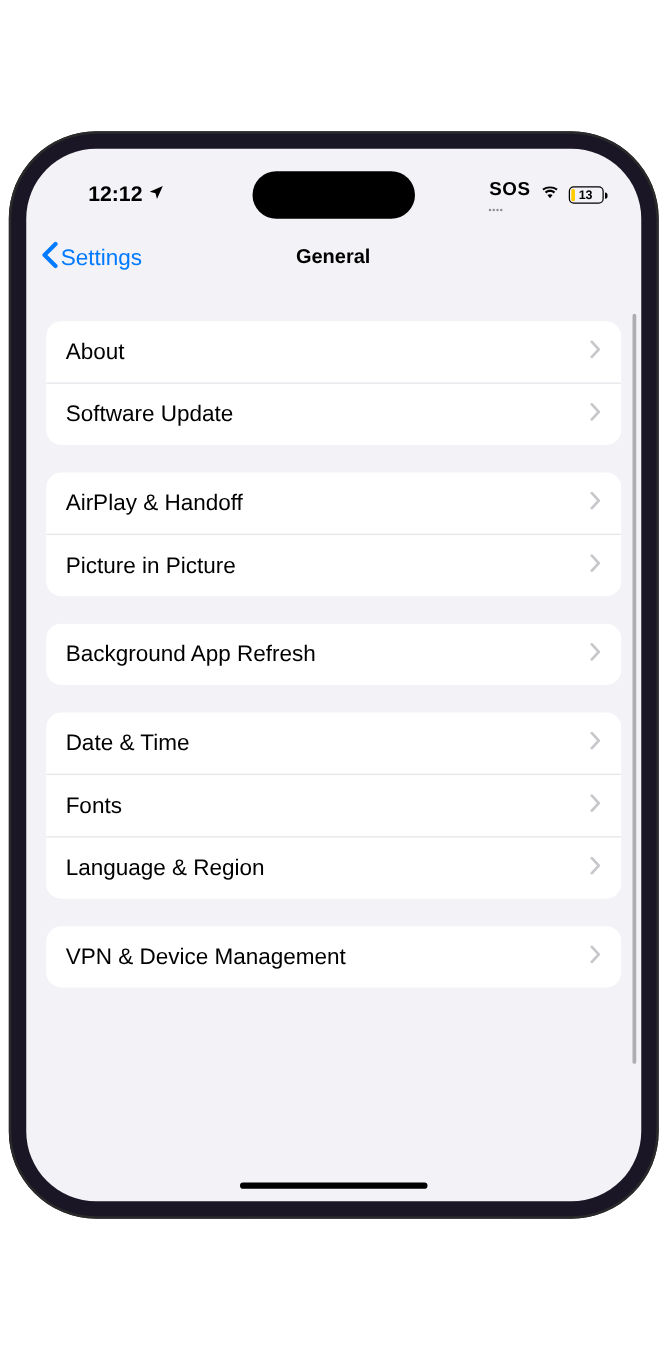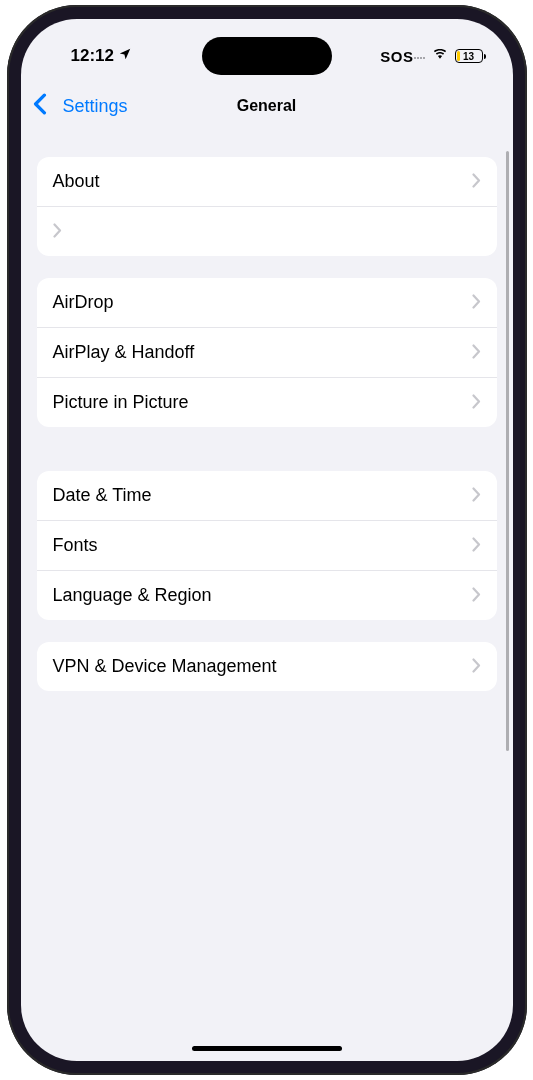--- a/index.html
+++ b/index.html
@@ -7,21 +7,21 @@
       width: 533px;
       height: 1080px;
       background: #fff;
       display: flex;
       justify-content: center;
       align-items: center;
       font-family: -apple-system, "Helvetica Neue", Helvetica, Arial, sans-serif;
     }
     .phone-frame {
       width: 520px;
-      height: 1070px;
+      height: 870px;
       background: #1a1625;
       border-radius: 70px;
       padding: 14px;
       position: relative;
       box-shadow: 0 0 0 2px #2a2a2a inset;
     }
     .screen {
       width: 100%;
       height: 100%;
       background: #f2f2f7;
@@ -105,21 +105,21 @@
       display: flex;
       align-items: center;
       padding: 0 12px;
       position: relative;
     }
     .back-button {
       display: flex;
       align-items: center;
       color: #007aff;
       font-size: 18px;
-      gap: 16px;
+      gap: 2px;
     }
     .back-chevron { font-size: 26px; font-weight: 500; line-height: 1; }
     .nav-title {
       position: absolute;
       left: 50%;
       transform: translateX(-50%);
       font-size: 16px;
       font-weight: 600;
       color: #000;
     }
@@ -199,21 +199,21 @@
     <div class="status-bar">
       <div class="status-left">
         <span>12:12</span>
         <span>
           <svg width="14" height="14" viewBox="0 0 24 24" fill="#000">
               <path d="M3 11l18-8-8 18-2-8-8-2z"></path>
             </svg>
         </span>
       </div>
       <div class="status-right">
-        <div style="display:flex;flex-direction:row;align-items:flex-start;line-height:1;">
+        <div style="display:flex;flex-direction:column;align-items:flex-start;line-height:1;">
           <span class="sos-text">SOS</span>
           <div class="dots">
               <span></span>
               <span></span>
               <span></span>
               <span></span>
             </div>
         </div>
         <span>
           <svg width="18" height="14" viewBox="0 0 24 24" fill="#000">
@@ -243,46 +243,47 @@
       <div class="scroll-indicator"></div>
       <div id="sections-container">
           <div class="section">
             <div class="row">
               <span class="row-label">About</span>
               <span class="chevron"><svg width="9" height="15" viewBox="0 0 9 15" fill="none">
                   <path d="M1.5 1.5L7 7.5l-5.5 6" stroke="#c7c7cc" stroke-width="2.2" stroke-linecap="round" stroke-linejoin="round"></path>
                 </svg></span>
             </div>
             <div class="row">
+              <span class="row-label">Software Update</span>
               <span class="chevron"><svg width="9" height="15" viewBox="0 0 9 15" fill="none">
                   <path d="M1.5 1.5L7 7.5l-5.5 6" stroke="#c7c7cc" stroke-width="2.2" stroke-linecap="round" stroke-linejoin="round"></path>
                 </svg></span>
             </div>
           </div>
           <div class="section">
             <div class="row">
-              <span class="row-label">AirDrop</span>
-              <span class="chevron"><svg width="9" height="15" viewBox="0 0 9 15" fill="none">
-                  <path d="M1.5 1.5L7 7.5l-5.5 6" stroke="#c7c7cc" stroke-width="2.2" stroke-linecap="round" stroke-linejoin="round"></path>
-                </svg></span>
-            </div>
-            <div class="row">
               <span class="row-label">AirPlay &amp; Handoff</span>
               <span class="chevron"><svg width="9" height="15" viewBox="0 0 9 15" fill="none">
                   <path d="M1.5 1.5L7 7.5l-5.5 6" stroke="#c7c7cc" stroke-width="2.2" stroke-linecap="round" stroke-linejoin="round"></path>
                 </svg></span>
             </div>
             <div class="row">
               <span class="row-label">Picture in Picture</span>
               <span class="chevron"><svg width="9" height="15" viewBox="0 0 9 15" fill="none">
                   <path d="M1.5 1.5L7 7.5l-5.5 6" stroke="#c7c7cc" stroke-width="2.2" stroke-linecap="round" stroke-linejoin="round"></path>
                 </svg></span>
             </div>
           </div>
           <div class="section">
+            <div class="row">
+              <span class="row-label">Background App Refresh</span>
+              <span class="chevron"><svg width="9" height="15" viewBox="0 0 9 15" fill="none">
+                  <path d="M1.5 1.5L7 7.5l-5.5 6" stroke="#c7c7cc" stroke-width="2.2" stroke-linecap="round" stroke-linejoin="round"></path>
+                </svg></span>
+            </div>
           </div>
           <div class="section">
             <div class="row">
               <span class="row-label">Date &amp; Time</span>
               <span class="chevron"><svg width="9" height="15" viewBox="0 0 9 15" fill="none">
                   <path d="M1.5 1.5L7 7.5l-5.5 6" stroke="#c7c7cc" stroke-width="2.2" stroke-linecap="round" stroke-linejoin="round"></path>
                 </svg></span>
             </div>
             <div class="row">
               <span class="row-label">Fonts</span>

